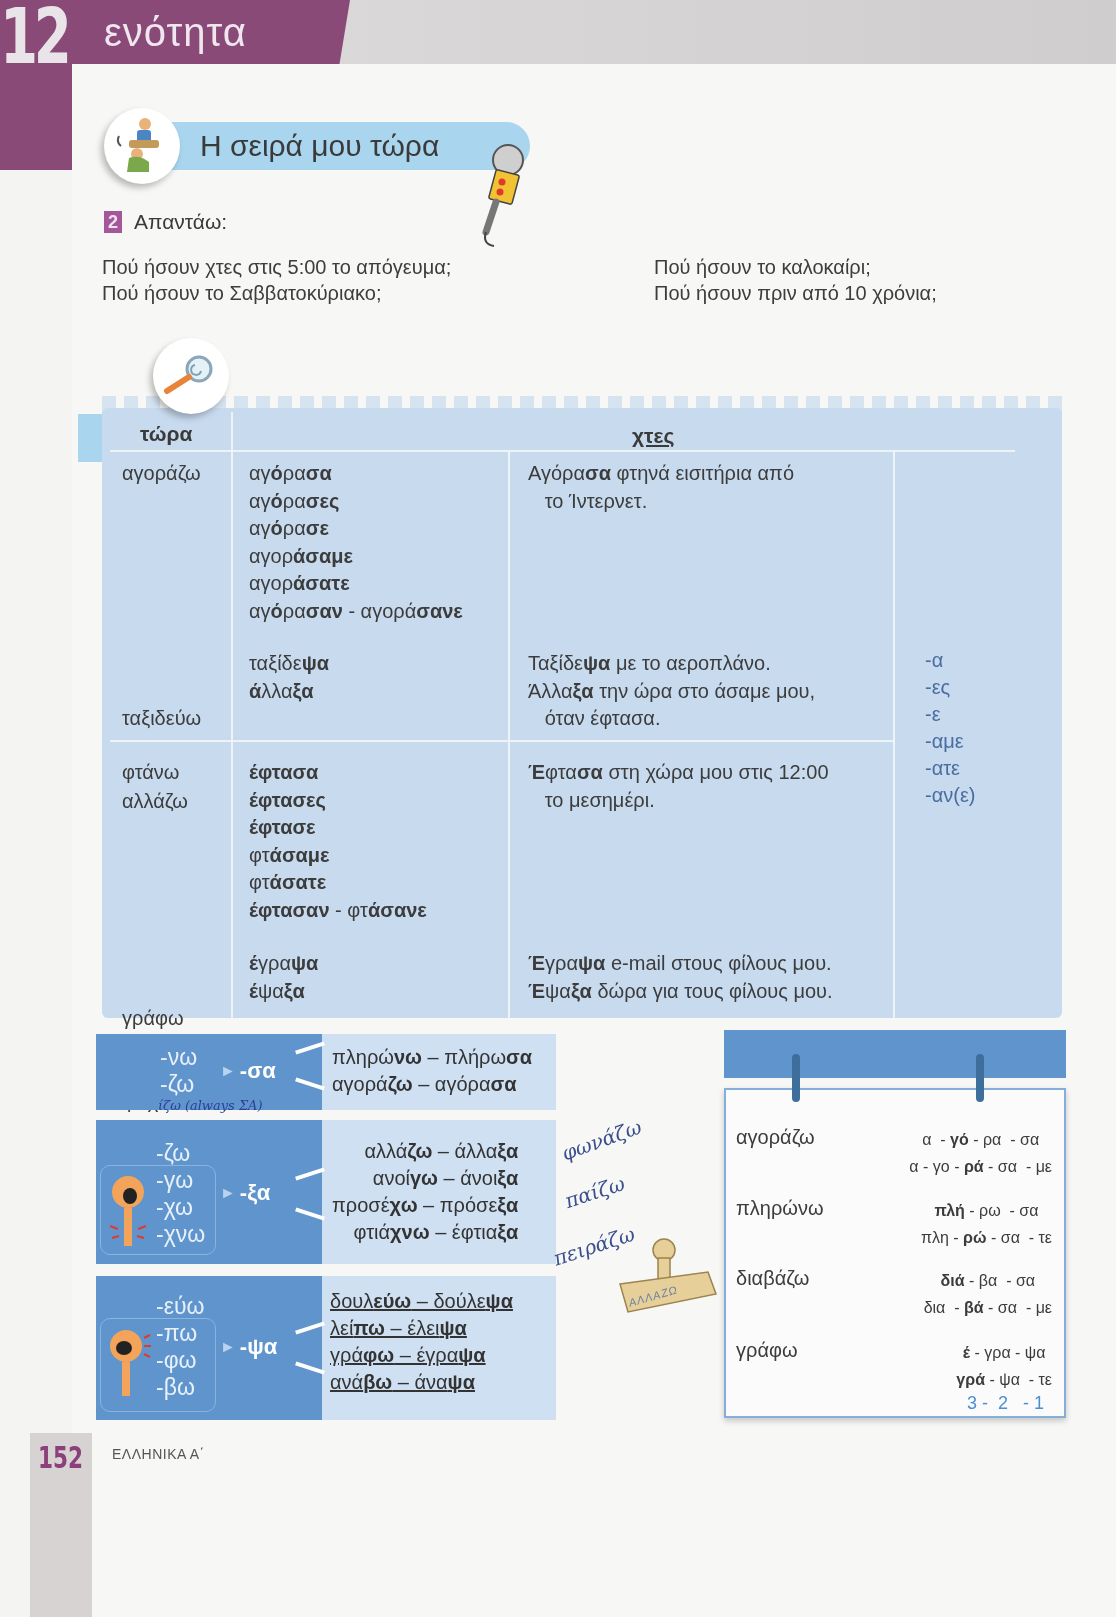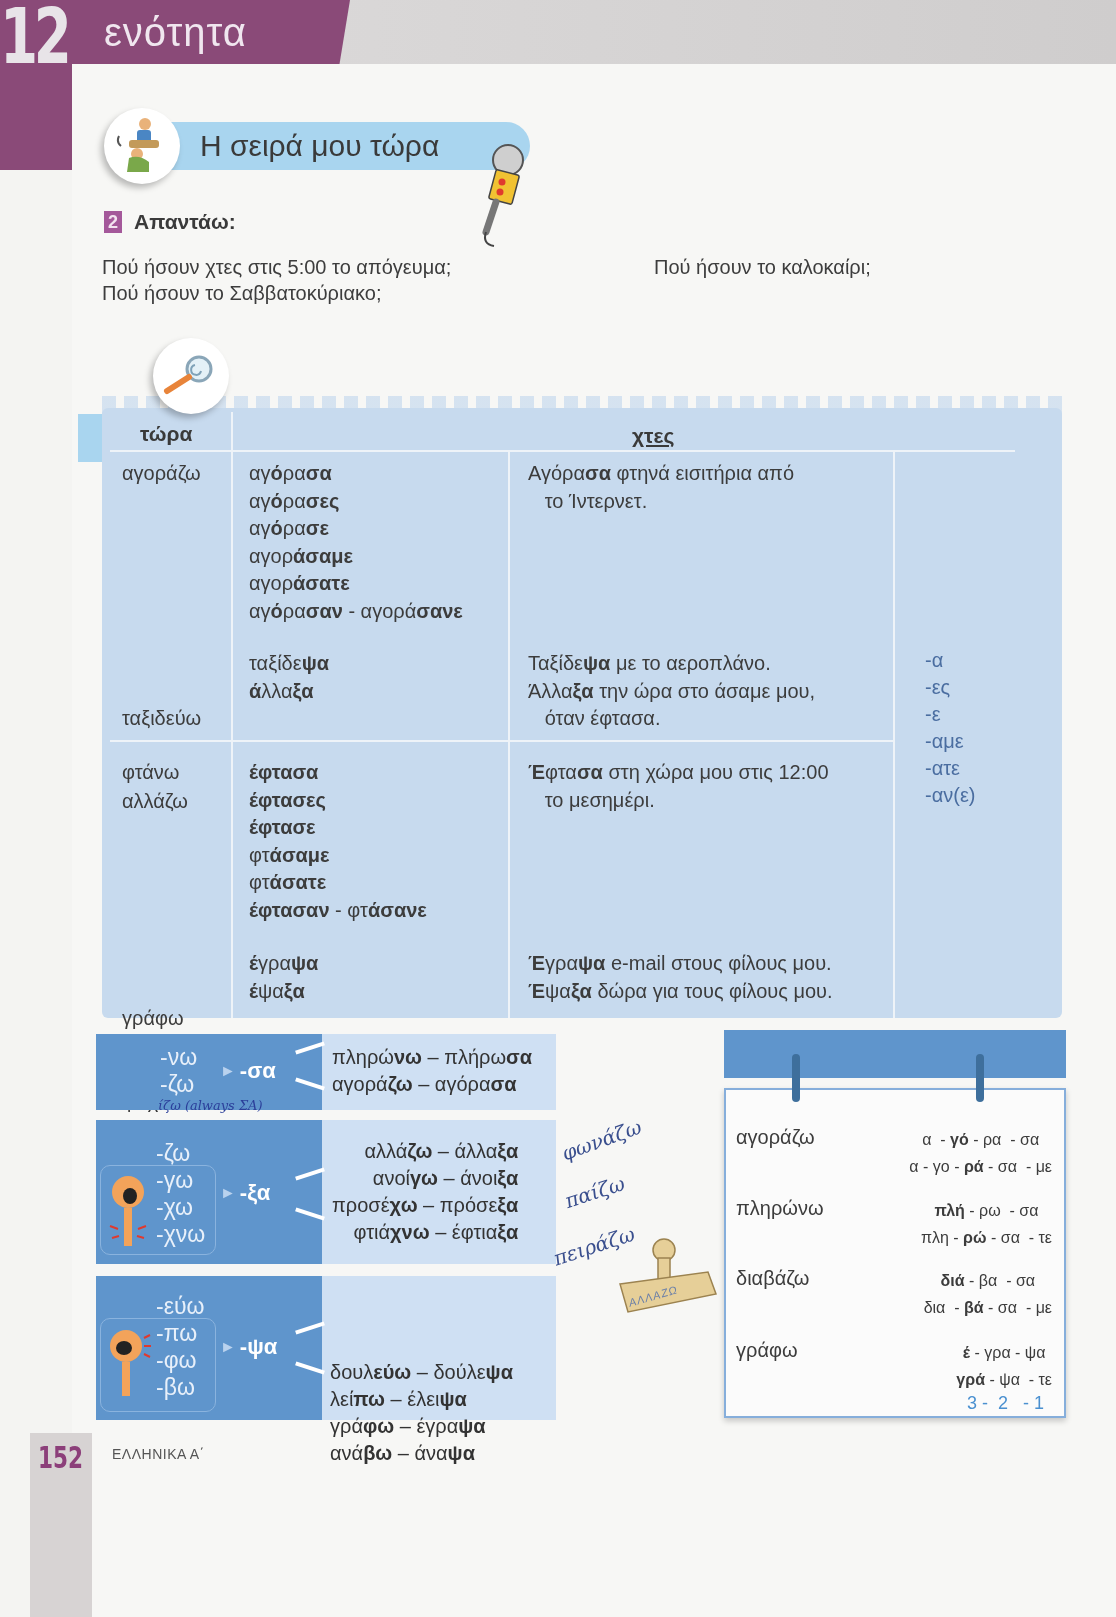--- a/index.html
+++ b/index.html
@@ -87,28 +87,29 @@
     <rect x="22" y="30" width="24" height="30" rx="2" fill="#f1c232" stroke="#444" stroke-width="1.5" transform="rotate(15 34 45)"></rect>
     <circle cx="32" cy="40" r="3.5" fill="#e03a2e"></circle>
       <circle cx="30" cy="50" r="3.5" fill="#e03a2e"></circle>
     <path d="M26 60 L16 90" stroke="#777" stroke-width="7" stroke-linecap="round"></path>
     <path d="M16 90 q-4 12 8 14" stroke="#444" stroke-width="2" fill="none"></path>
   </svg>
 </div>
 
 <div class="abs" style="left:104px; top:210px; display:flex; align-items:center;">
   <span class="task-num">2</span>
-  <span style="font-size:21px; font-weight:bold; color:#3a3a3a;">Απαντάω:</span>
+  <span style="font-size:21px; font-weight:normal; color:#3a3a3a;">Απαντάω:</span>
 </div>
 <div class="abs q-text" style="left:102px; top:254px;">
   <div>Πού ήσουν χτες στις 5:00 το απόγευμα;</div>
   <div>Πού ήσουν το Σαββατοκύριακο;</div>
 </div>
 <div class="abs q-text" style="left:654px; top:254px;">
   <div>Πού ήσουν το καλοκαίρι;</div>
+  <div>Πού ήσουν πριν από 10 χρόνια;</div>
 </div>
 
 <div class="abs" style="left:108px; top:338px; display:flex; align-items:center;flex-direction:column;">
   <div class="icon-circle" style="position:relative; z-index:2;">
     <svg width="60" height="50" viewBox="0 0 60 50">
       <circle cx="38" cy="18" r="12" fill="#e4f1f7" stroke="#8aa6b8" stroke-width="3"></circle>
       <path d="M34 14 a5 5 0 1 0 6 6" stroke="#7fa2b8" stroke-width="2" fill="none"></path>
       <path d="M28 26 L6 40" stroke="#e8843a" stroke-width="6" stroke-linecap="round"></path>
     </svg>
   </div>
@@ -220,21 +221,21 @@
   <div>-πω</div>
   <div>-φω</div>
   <div>-βω</div>
 </div>
 <div class="abs" style="left:220px; top:1334px; display:flex; align-items:center; gap:4px;">
   <span style="color:#b9d2ee; font-size:16px;">►</span>
   <span class="arrow-result">-ψα</span>
 </div>
 <div class="abs" style="left:295px; top:1326px; width:30px; height:4px; background:#fff; transform:rotate(-18deg);"></div>
 <div class="abs" style="left:295px; top:1366px; width:30px; height:4px; background:#fff; transform:rotate(18deg);"></div>
-<div class="abs rule-line" style="left:330px; top:1359px;">
+<div class="abs rule-line" style="left:330px; top:1288px;text-decoration:underline;">
     <div><span>δουλ</span><span class="bold">εύω</span><span> – δούλε</span><span class="bold">ψα</span></div>
     <div><span>λεί</span><span class="bold">πω</span><span> – έλει</span><span class="bold">ψα</span></div>
     <div><span>γρά</span><span class="bold">φω</span><span> – έγρα</span><span class="bold">ψα</span></div>
     <div><span>ανά</span><span class="bold">βω</span><span> – άνα</span><span class="bold">ψα</span></div>
   </div>
 
 <div class="abs hand-word" style="left:560px; top:1128px; transform:rotate(-20deg);">φωνάζω</div>
 <div class="abs hand-word" style="left:564px; top:1180px; transform:rotate(-18deg);">παίζω</div>
 <div class="abs hand-word" style="left:552px; top:1234px; transform:rotate(-18deg);">πειράζω</div>
 <div class="abs" style="left:612px; top:1238px;">

